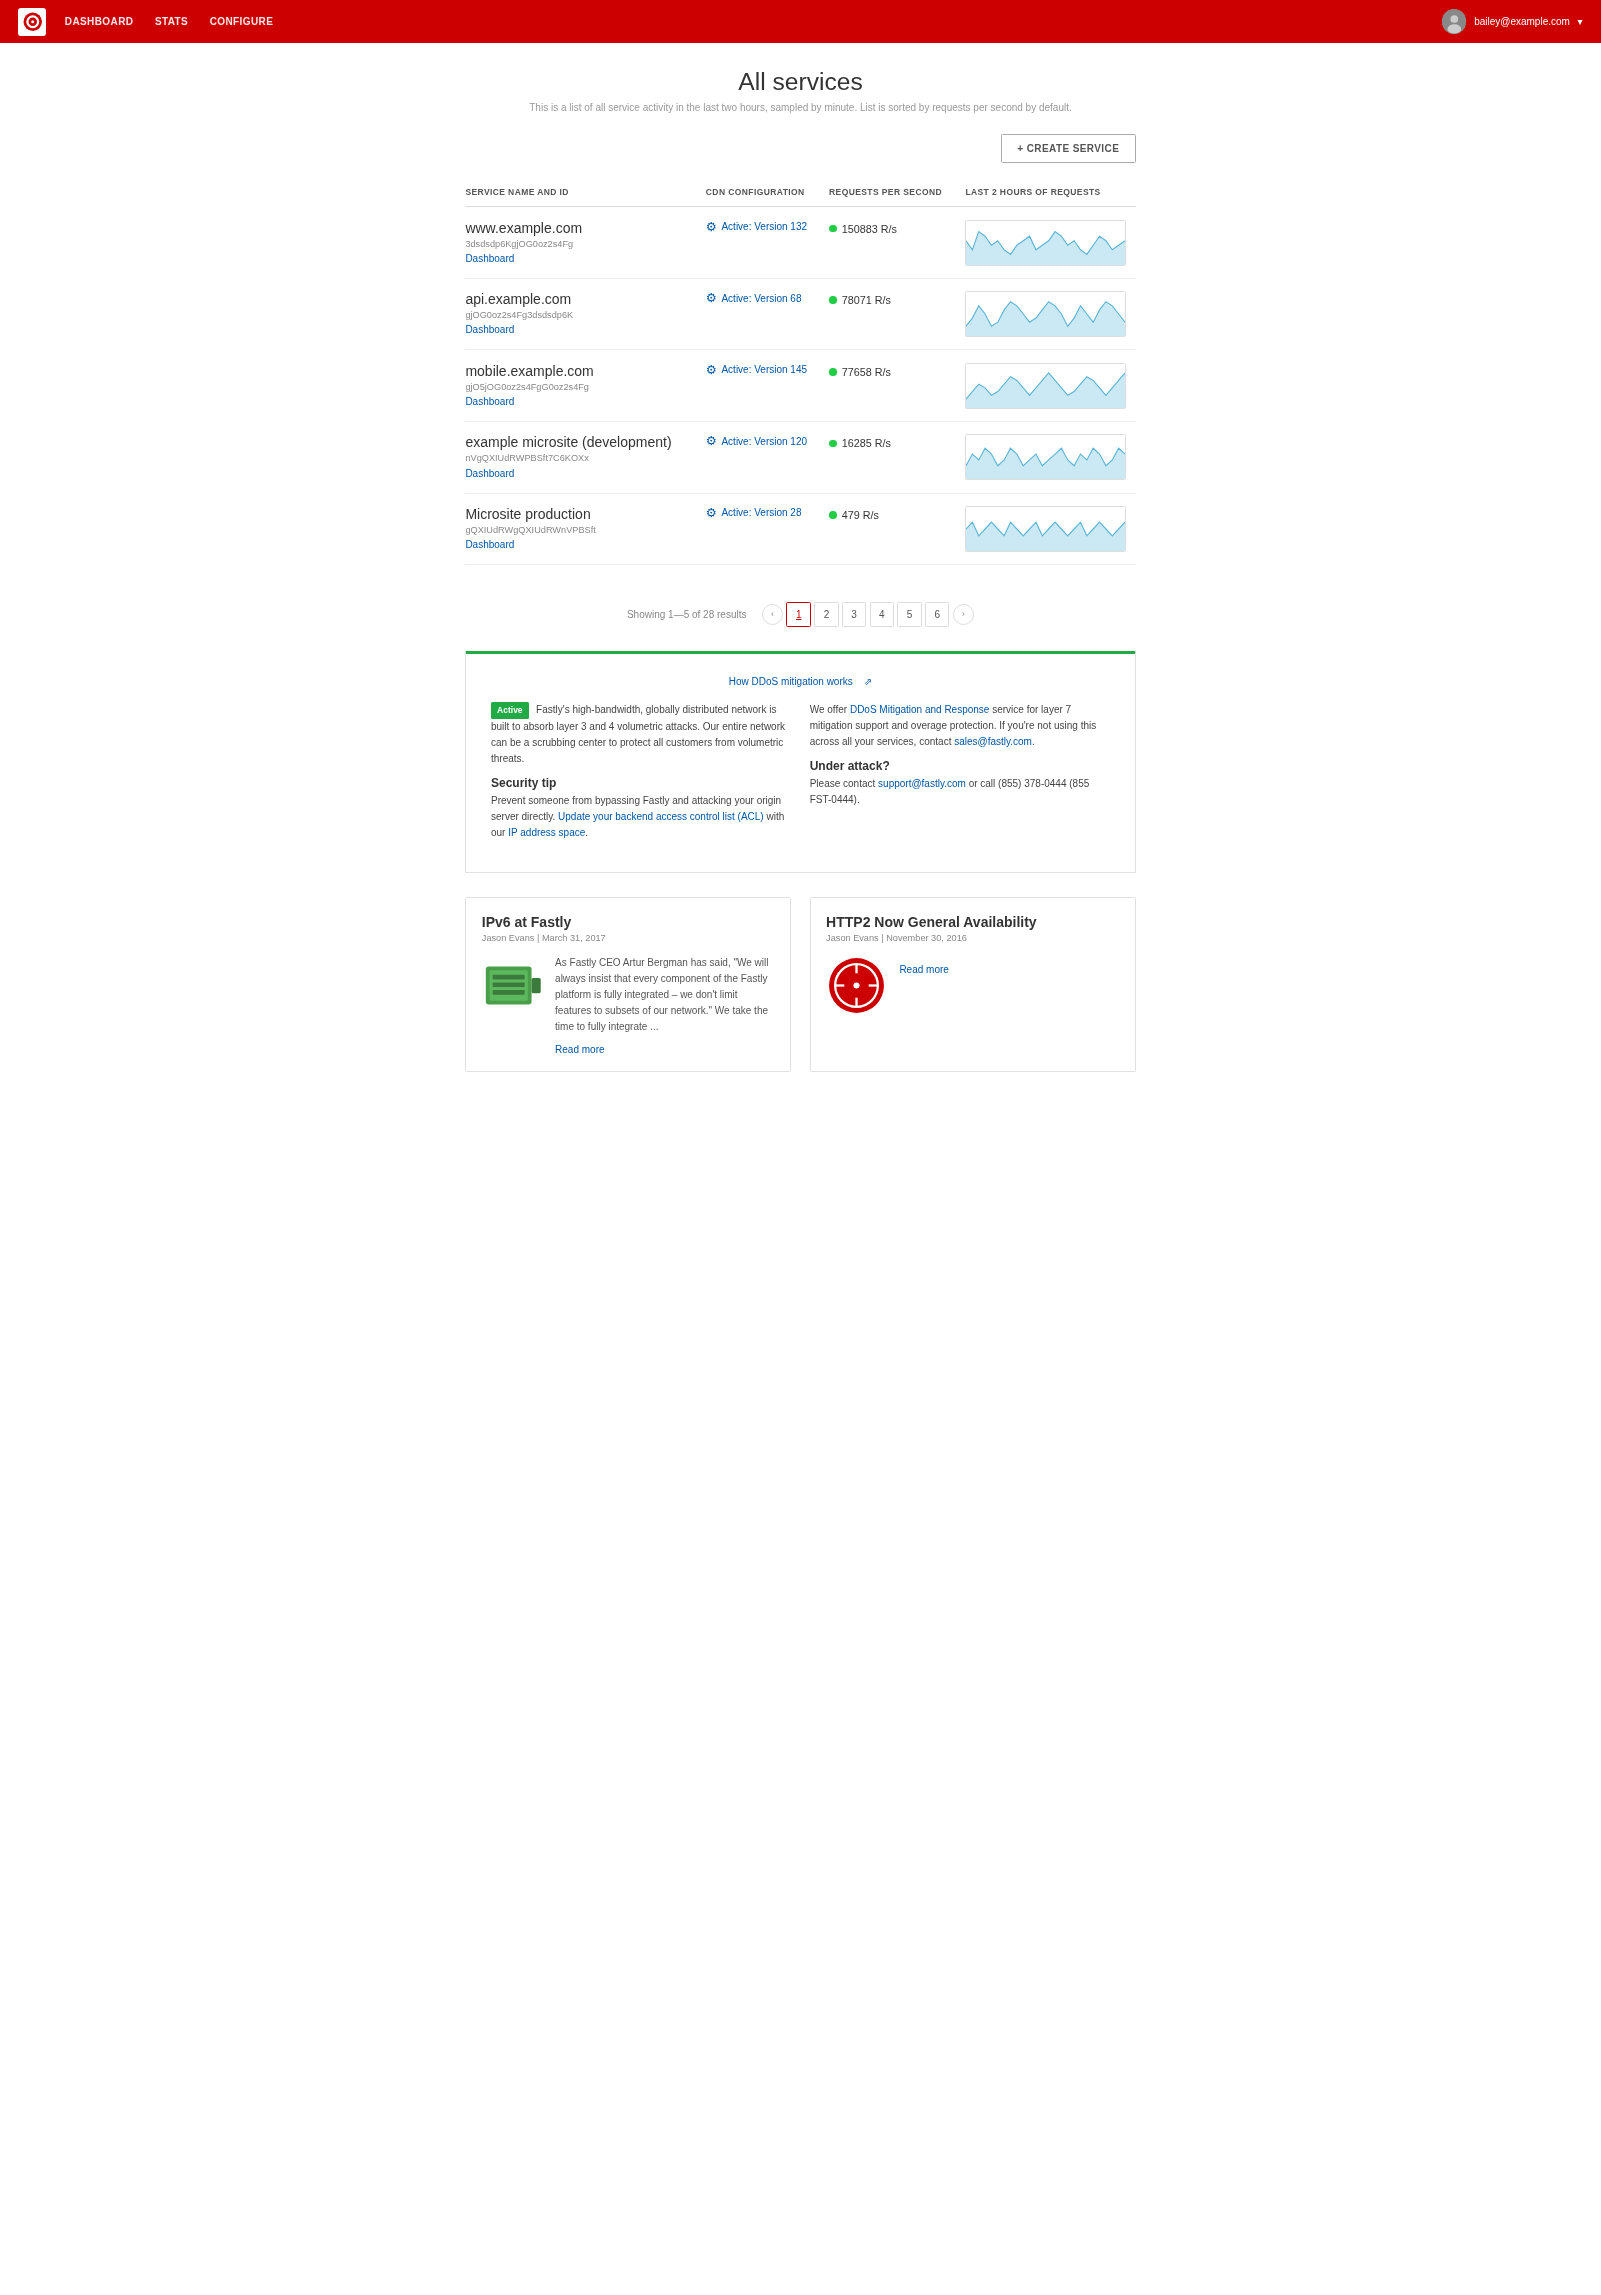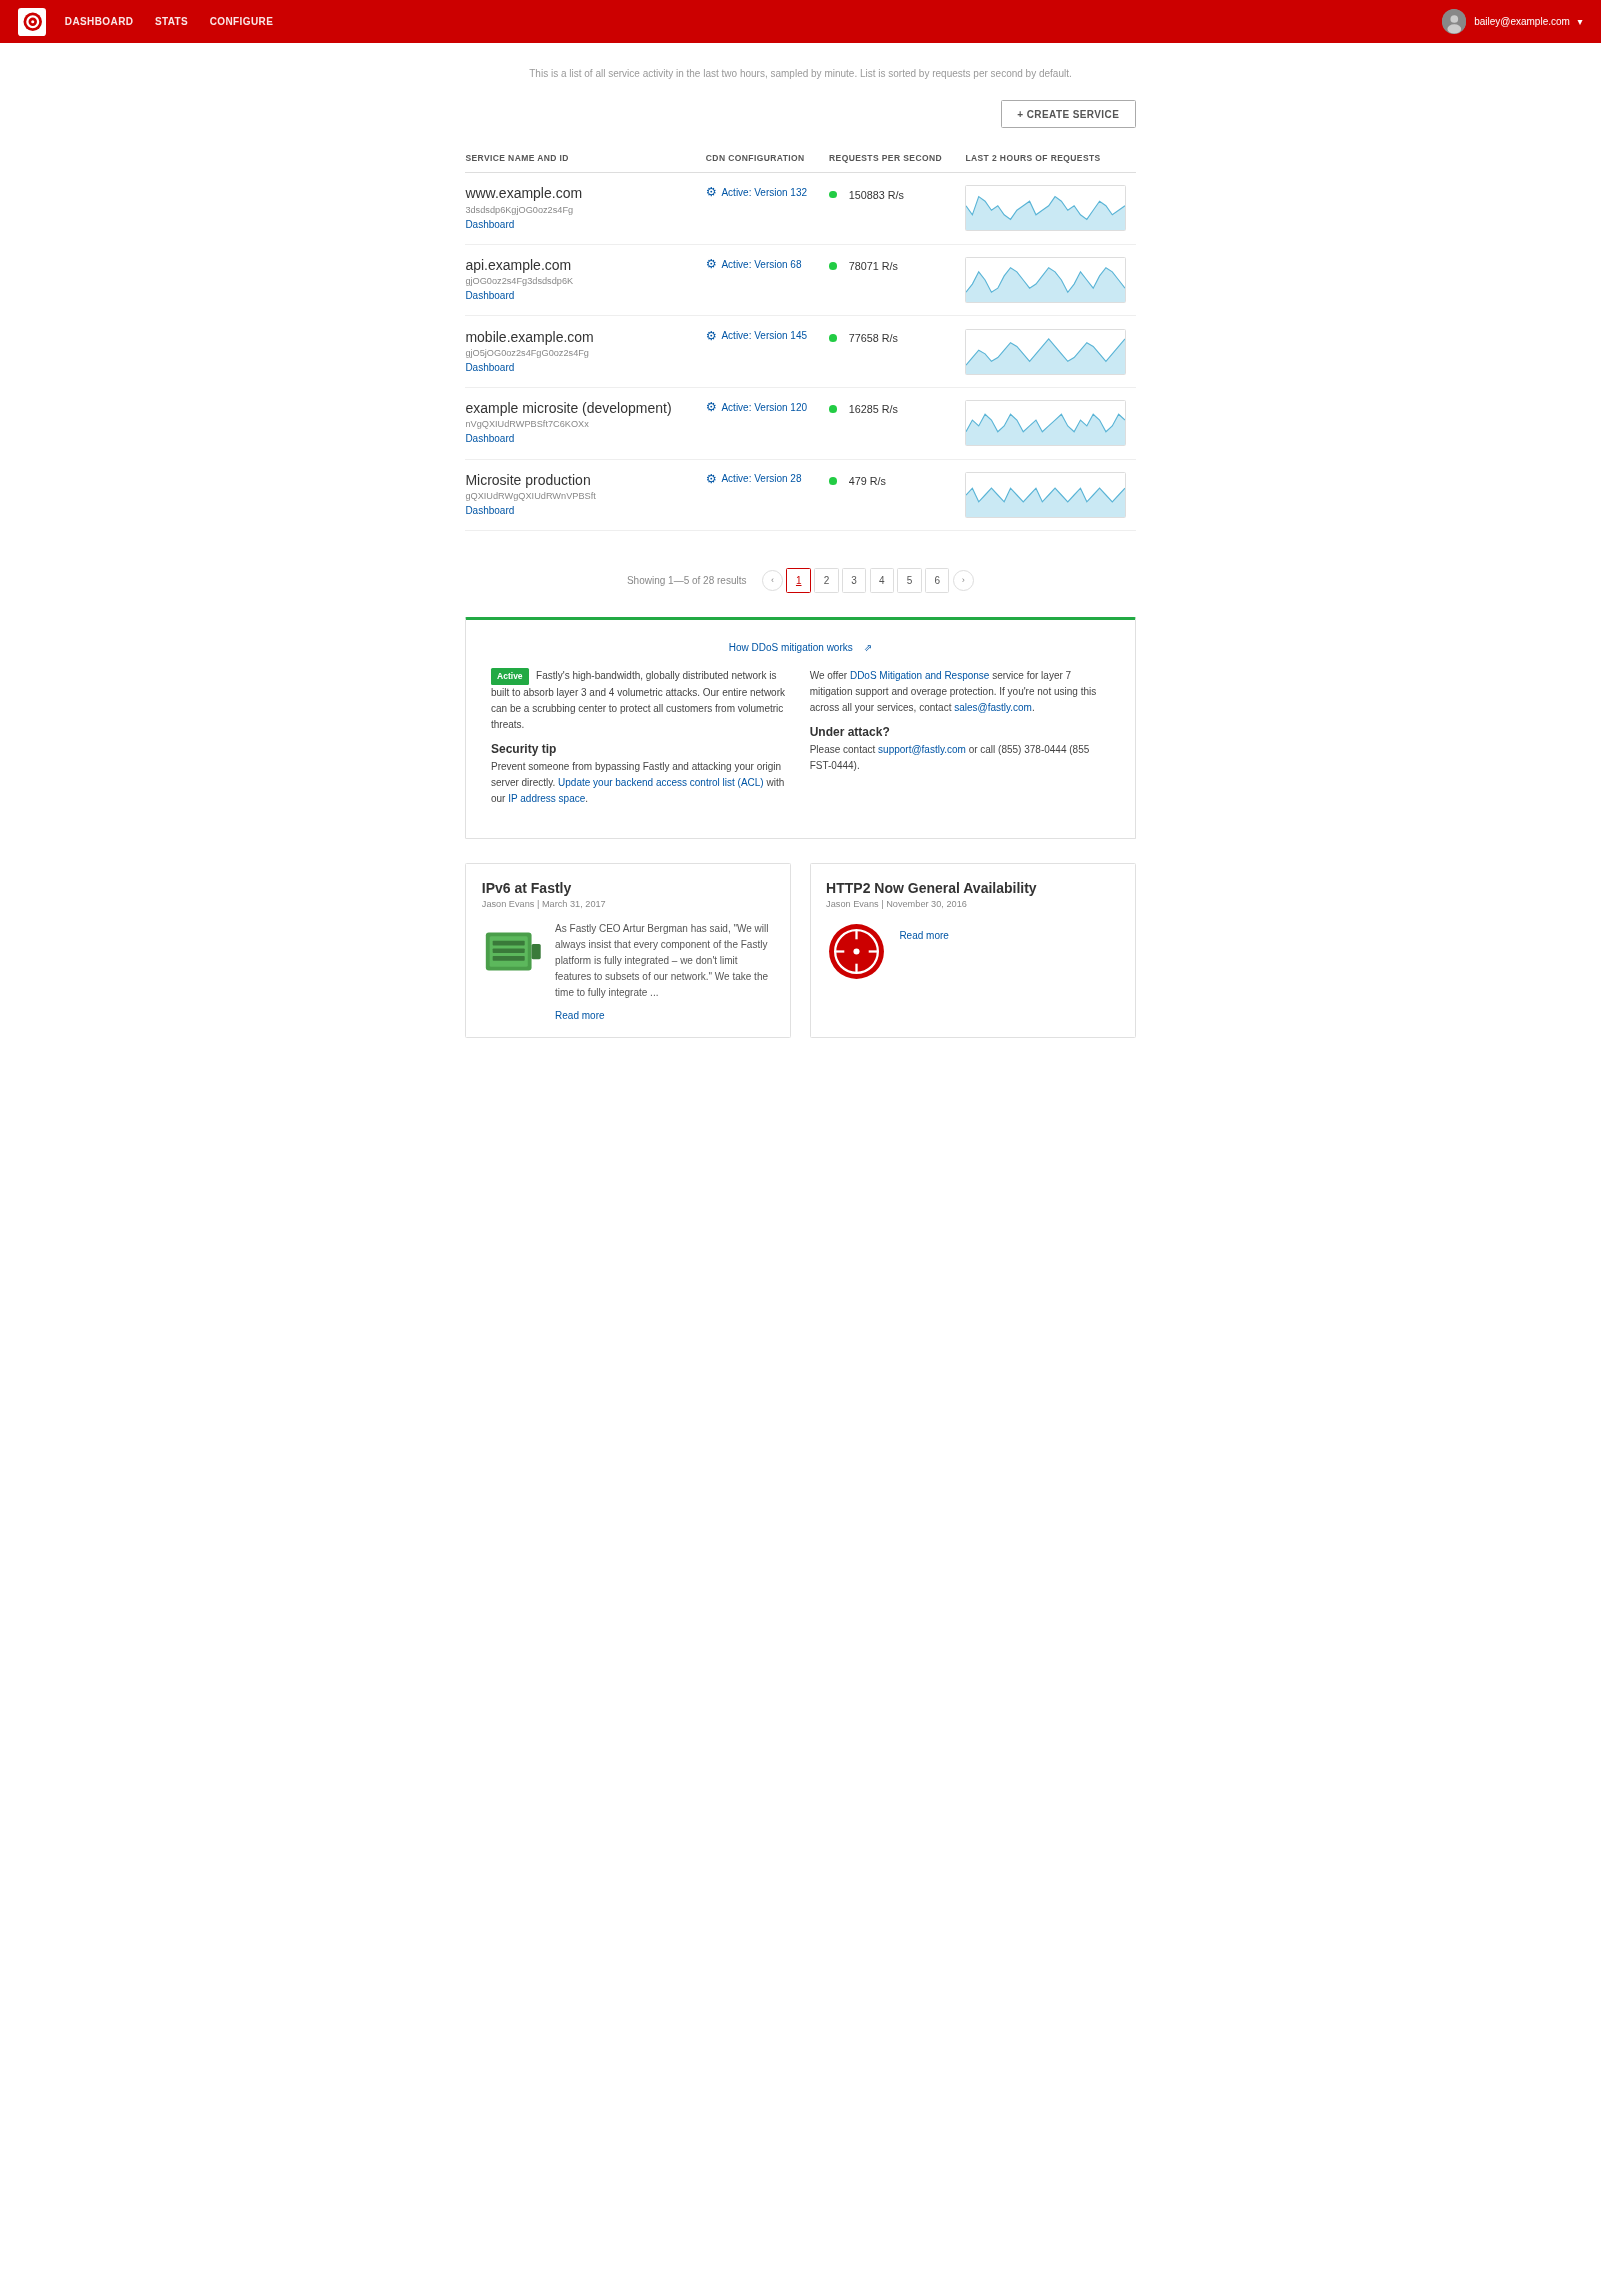--- a/index.html
+++ b/index.html
@@ -31,21 +31,21 @@
     .services-table td { padding: 12.3px 9.2px 12.3px 0; vertical-align: top; border-bottom: 0.8px solid #eee; }
     .services-table td:first-child { padding-left: 0; }
 
     .service-name { font-size: 14px; font-weight: 400; color: #333; margin-bottom: 3.1px; }
     .service-id { font-size: 9.2px; color: #888; margin-bottom: 3.1px; }
     .service-dashboard-link { font-size: 10px; color: #0055a5; text-decoration: none; }
 
     .cdn-config { display: flex; align-items: center; gap: 4.6px; color: #0055a5; font-size: 10px; text-decoration: none; white-space: nowrap; }
     .config-icon { font-size: 12.3px; }
 
-    .rps-cell { display: flex; align-items: center; gap: 12px; white-space: nowrap; padding-top: 3.1px; }
+    .rps-cell { display: flex; align-items: center; gap: 5px; white-space: nowrap; padding-top: 3.1px; }
     .rps-dot { width: 7.7px; height: 7.7px; border-radius: 50%; background: #22cc44; flex-shrink: 0; }
     .rps-value { font-size: 10.8px; color: #333; }
 
     
     .sparkline-cell { width: 169px; }
     .sparkline-container { width: 161px; height: 46px; border: 0.8px solid #ddd; border-radius: 1.5px; overflow: hidden; background: #fff; }
     .sparkline-container svg { width: 100%; height: 100%; }
 
     
     .pagination-row { display: flex; align-items: center; justify-content: center; gap: 3.1px; padding: 12.3px 0 24.6px; }
@@ -98,20 +98,21 @@
         <ellipse cx="16" cy="26" rx="9" ry="6" fill="#ccc"></ellipse>
       </svg>
     </div>
     <span>bailey@example.com</span>
     <span>▾</span>
   </div>
 </nav>
 
 <div class="main">
 
+  <h1 class="page-title">All services</h1>
   <p class="page-subtitle">This is a list of all service activity in the last two hours, sampled by minute. List is sorted by requests per second by default.</p>
 
   <div class="toolbar">
     <button class="create-service-btn">+ CREATE SERVICE</button>
   </div>
 
   <table class="services-table">
     <thead>
       <tr>
         <th>SERVICE NAME AND ID</th>

